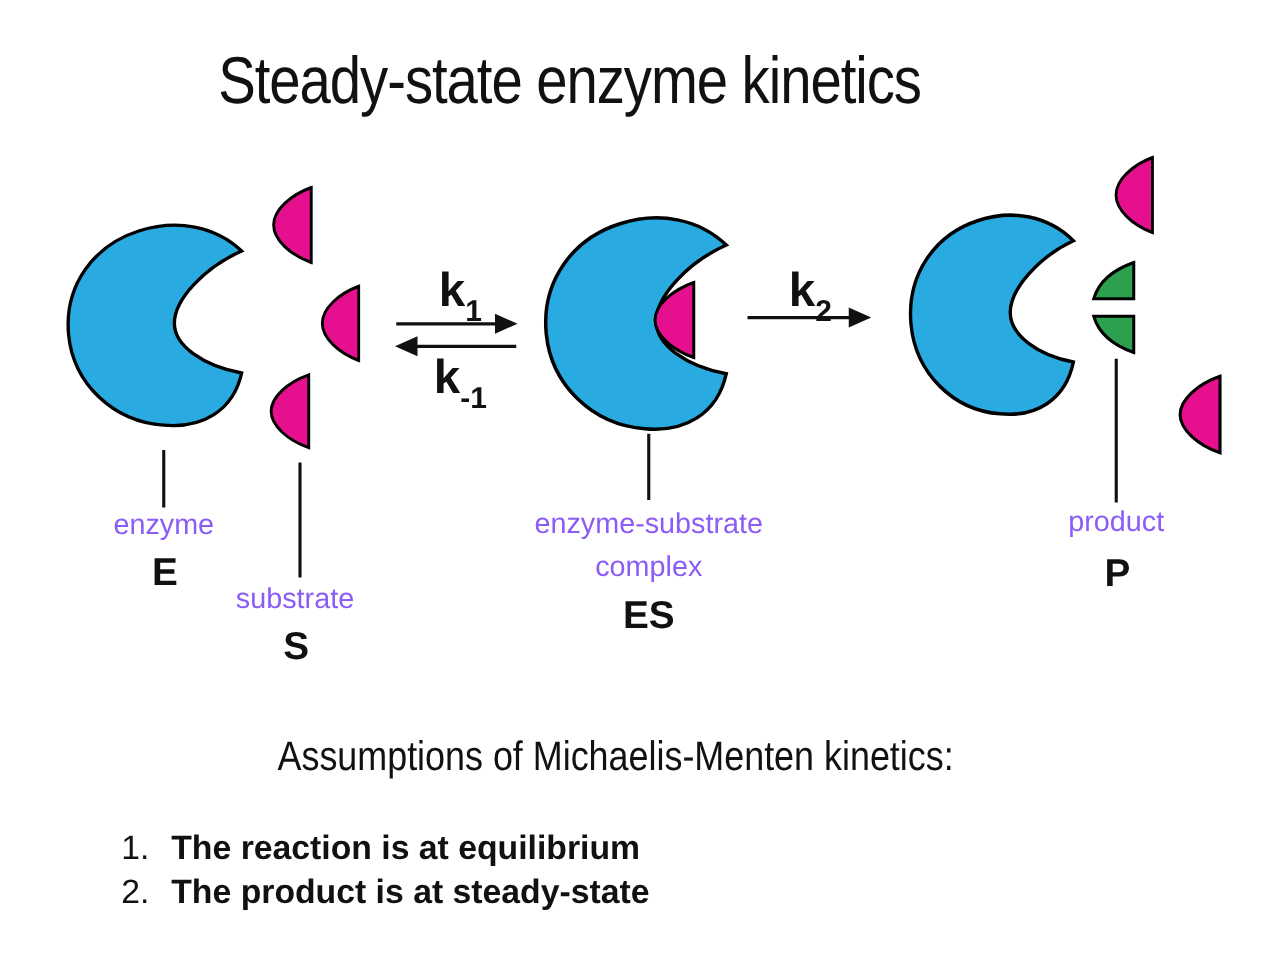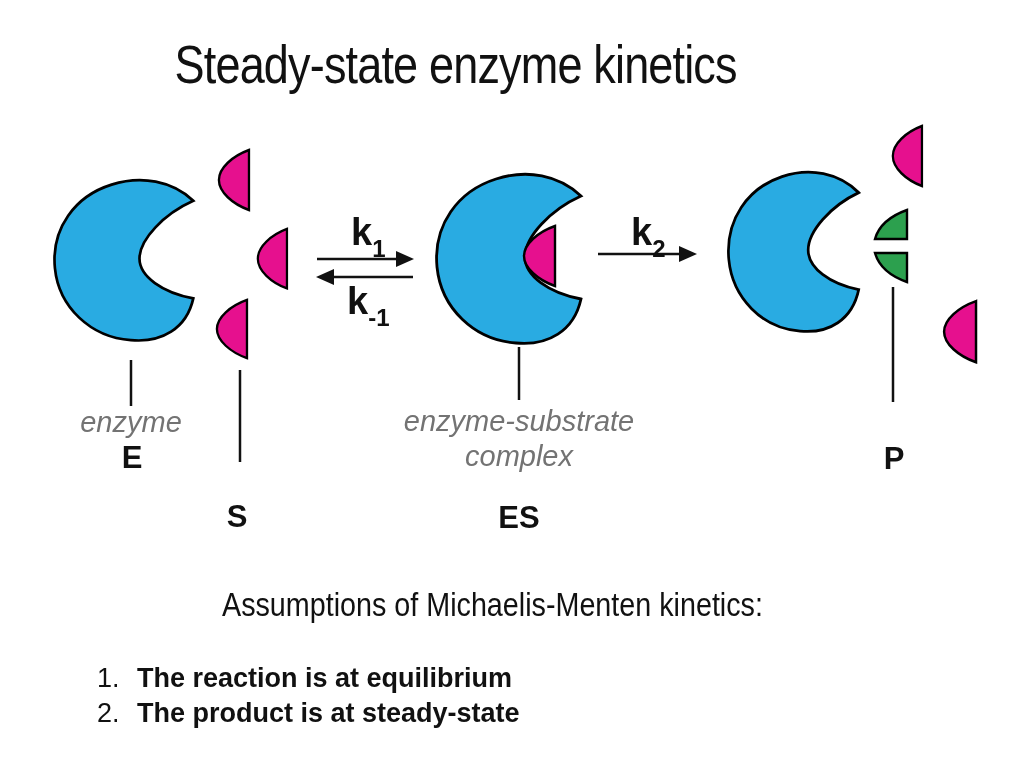--- a/index.html
+++ b/index.html
@@ -24,24 +24,23 @@
     transform:scaleX(0.85);
     transform-origin:center;
     white-space:nowrap;
   }
   svg.diagram{position:absolute;left:0;top:0;}
   .k-label{font-family:"Liberation Sans",sans-serif;font-weight:bold;font-size:38px;fill:#111;}
   .k-sub{font-size:24px;font-weight:bold;}
   .shape-label{
     position:absolute;
     transform:translateX(-50%);
-    font-size:29px;
+    font-size:23px;
     white-space:nowrap;
-    color:#737373;
-    font-style:italic;
+    color:#8b5cf6;
   }
   .shape-symbol{
     position:absolute;
     transform:translateX(-50%);
     font-size:31px;
     font-weight:bold;
     white-space:nowrap;
     color:#111;
   }
   .assumption-heading-wrap{
@@ -138,26 +137,28 @@
 
     <line x1="131" y1="360" x2="131" y2="406" stroke="#111" stroke-width="2.5"></line>
     <line x1="240" y1="370" x2="240" y2="462" stroke="#111" stroke-width="2.5"></line>
     <line x1="519" y1="347" x2="519" y2="400" stroke="#111" stroke-width="2.5"></line>
     <line x1="893" y1="287" x2="893" y2="402" stroke="#111" stroke-width="2.5"></line>
   </svg>
 
   <div class="shape-label" style="left:131px;top:406px;">enzyme</div>
   <div class="shape-symbol" style="left:132px;top:440px;">E</div>
 
+  <div class="shape-label" style="left:236px;top:465px;">substrate</div>
   <div class="shape-symbol" style="left:237px;top:499px;">S</div>
 
   <div class="shape-label" style="left:519px;top:440px;">complex</div>
   <div class="shape-label" style="left:519px;top:405px;">enzyme-substrate</div>
-  <div class="shape-symbol" style="left:519px;top:500px;">ES</div>
+  <div class="shape-symbol" style="left:519px;top:474px;">ES</div>
 
+  <div class="shape-label" style="left:893px;top:404px;">product</div>
   <div class="shape-symbol" style="left:894px;top:441px;">P</div>
 
   <div class="assumption-heading-wrap">
     <span class="assumption-heading">Assumptions of Michaelis-Menten kinetics:</span>
   </div>
 
   <div class="assumption-list">
     <div class="assumption-item">
       <span class="item-number">1.</span>
       <span class="item-text">The reaction is at equilibrium</span>

